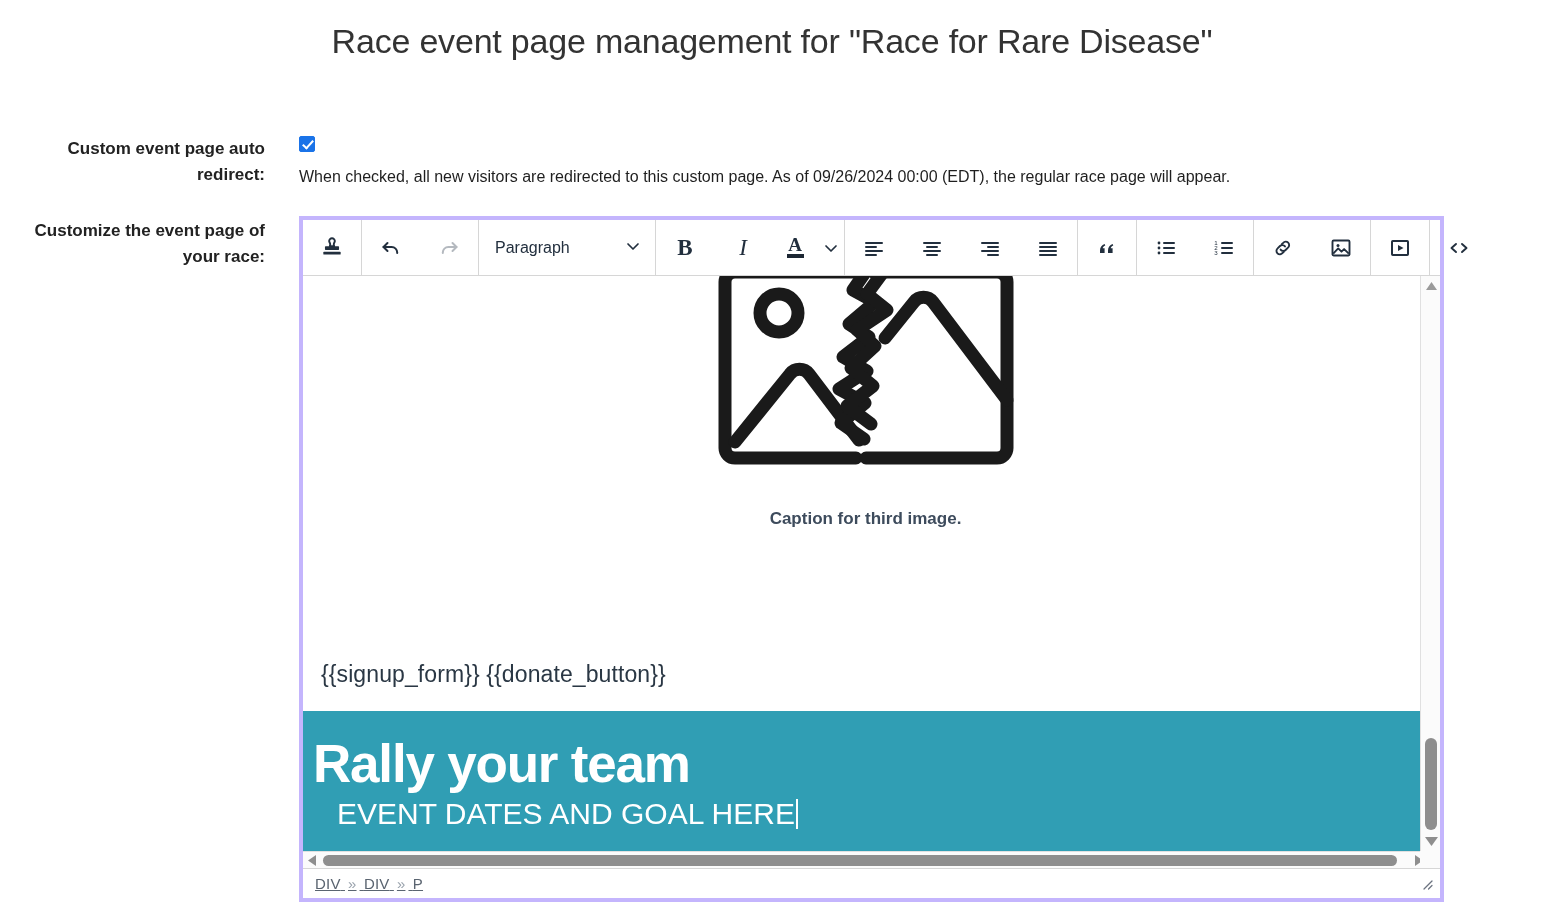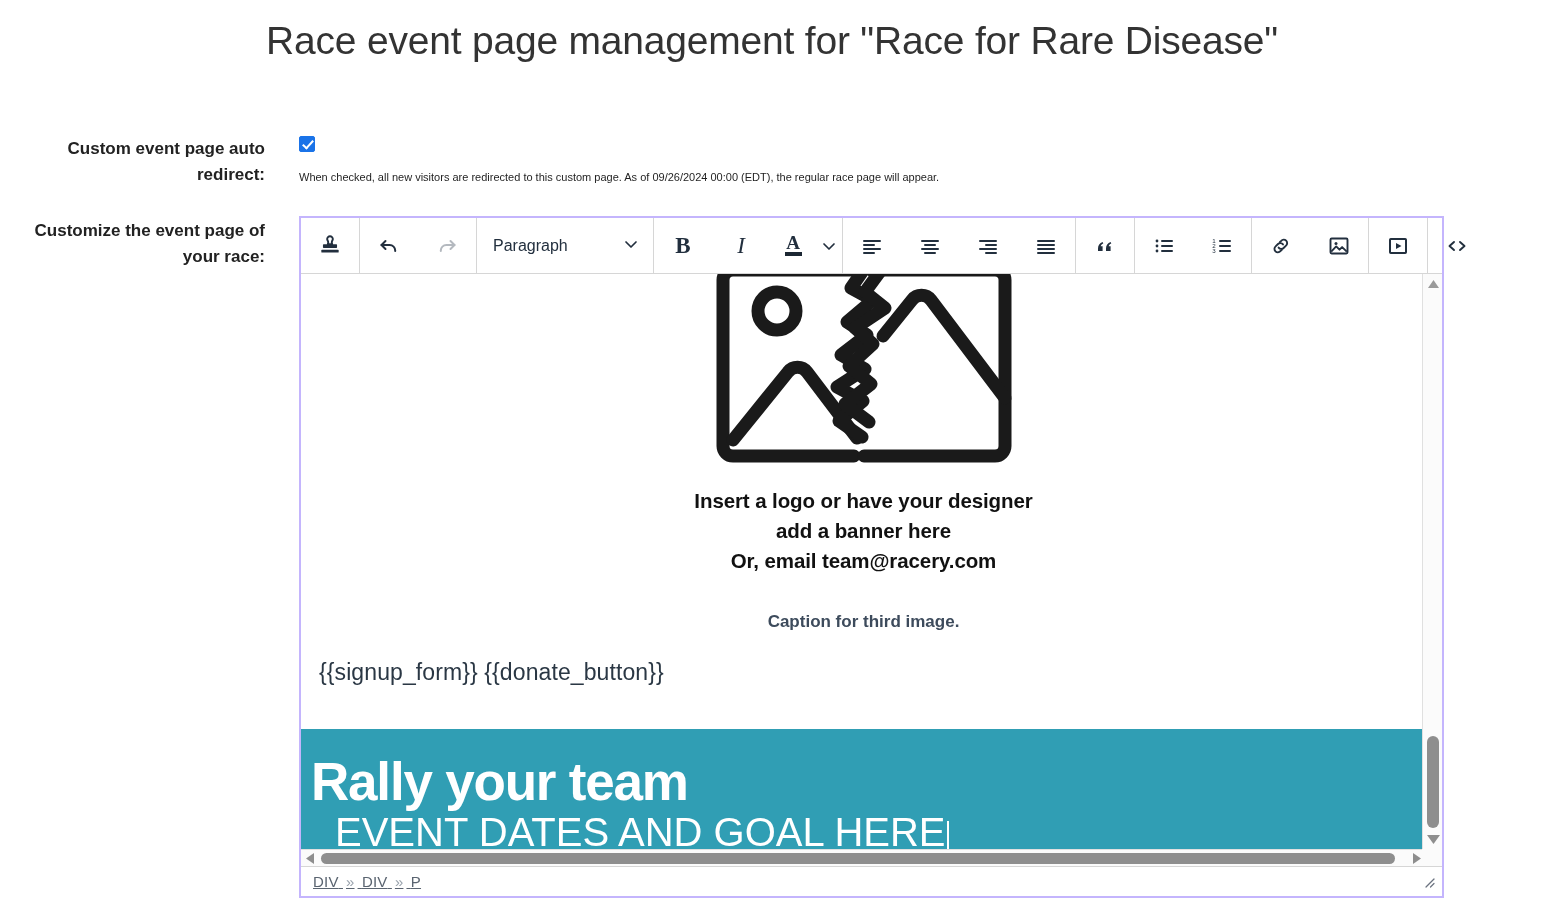--- a/index.html
+++ b/index.html
@@ -10,21 +10,21 @@
     height: 915px;
     background: #ffffff;
     font-family: "Liberation Sans", sans-serif;
     color: #24292e;
     overflow: hidden;
   }
 
   
   .page-title {
     text-align: center;
-    font-size: 39px;
+    font-size: 34px;
     font-weight: 400;
     color: #333333;
     margin: 0;
     padding: 18px 0 0 0;
     letter-spacing: -0.2px;
     line-height: 46px;
   }
 
   
   .form-area {
@@ -76,31 +76,31 @@
     left: 5px;
     top: 1px;
     width: 4px;
     height: 9px;
     border: solid #ffffff;
     border-width: 0 2px 2px 0;
     transform: rotate(42deg);
   }
 
   .help-text {
-    font-size: 11px;
+    font-size: 16px;
     color: #1f1f1f;
     line-height: 22px;
     margin-top: 12px;
     white-space: nowrap;
   }
 
   
   .editor-wrap {
     width: 1145px;
-    border: 2px solid #c4b5fd;
+    border: 4px solid #c4b5fd;
     background: #404040;
     margin-top: -2px;
   }
 
   .editor-toolbar {
     display: flex;
     align-items: stretch;
     height: 56px;
     border-bottom: 1px solid #d6d6d6;
     background: #ffffff;
@@ -200,35 +200,34 @@
 
   .teal-banner {
     position: absolute;
     left: 0;
     top: 435px;
     width: 1125px;
     height: 140px;
     background: #309eb4;
     padding: 22px 0 18px 10px;
     overflow: hidden;
-    margin-top: 20px;
   }
 
   .banner-headline {
     font-size: 53px;
     font-weight: bold;
     color: #ffffff;
     line-height: 62px;
     letter-spacing: -1.2px;
     margin: 0;
     padding-left: 0px;
   }
 
   .banner-sub {
-    font-size: 40px;
+    font-size: 30px;
     color: #ffffff;
     line-height: 38px;
     margin: 0;
     padding-left: 24px;
     letter-spacing: 0px;
     position: relative;
     display: inline-block;
   }
   .text-caret {
     display: inline-block;
@@ -519,25 +518,20 @@
               <svg class="broken-image" width="310" height="215" viewBox="0 0 310 215" fill="none" stroke="#1a1a1a" stroke-width="13" stroke-linecap="round" stroke-linejoin="round">
                 <path d="M150 14 H24 a10 10 0 0 0 -10 10 v166 a10 10 0 0 0 10 10 h121"></path>
                 <path d="M162 14 H286 a10 10 0 0 1 10 10 v166 a10 10 0 0 1 -10 10 h-131"></path>
                 <circle cx="68" cy="55" r="19"></circle>
                 <path d="M24 184 L79 116 a12 12 0 0 1 19 0 L148 182"></path>
                 <path d="M174 80 L203 44 a12 12 0 0 1 19 0 L296 142"></path>
                 <path d="M160 6 l-18 26 l22 12 l-26 22 l20 13 l-26 20 l24 14 l-28 18 l26 14 l-24 20 l23 16"></path>
                 <path d="M178 6 l-22 30 l20 16 l-30 20 l18 16 l-24 22 l22 18 l-26 20 l24 18"></path>
               </svg>
 
-              <div class="logo-text">
-                <div>Insert a logo or have your designer</div>
-                <div>add a banner here</div>
-                <div>Or, email team@racery.com</div>
-              </div>
 
               <div class="caption">Caption for third image.</div>
             </div>
 
             <div class="tokens-line">{{signup_form}} {{donate_button}}</div>
 
             <div class="teal-banner">
               <div class="banner-headline">Rally your team</div>
               <div class="banner-sub"><span>EVENT DATES AND GOAL HERE</span><span class="text-caret"></span></div>
             </div>

